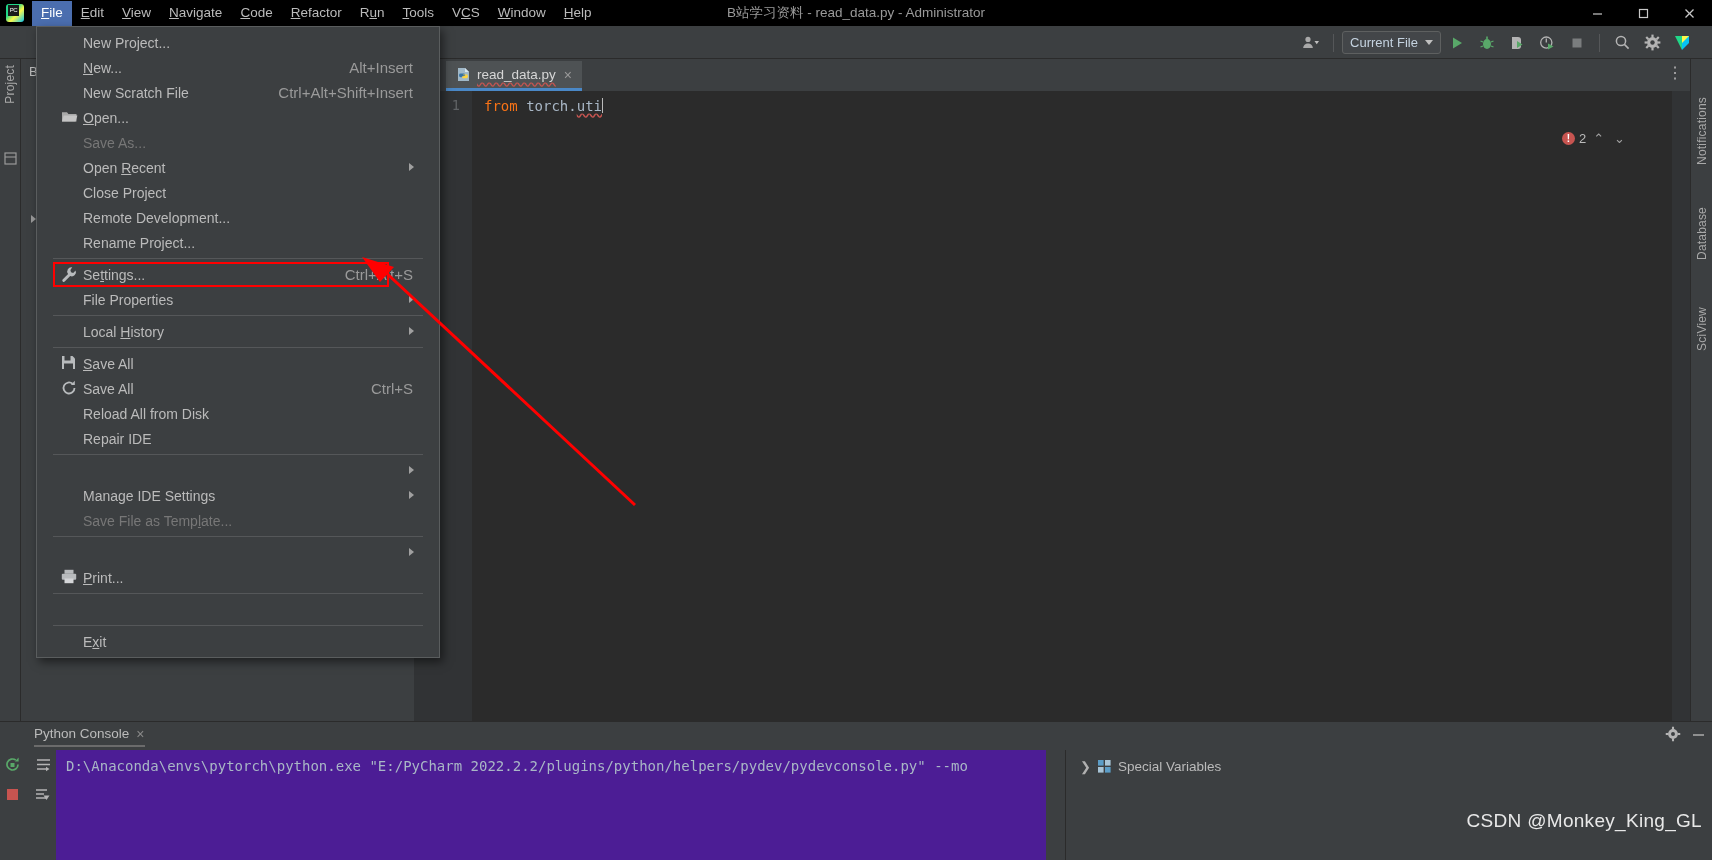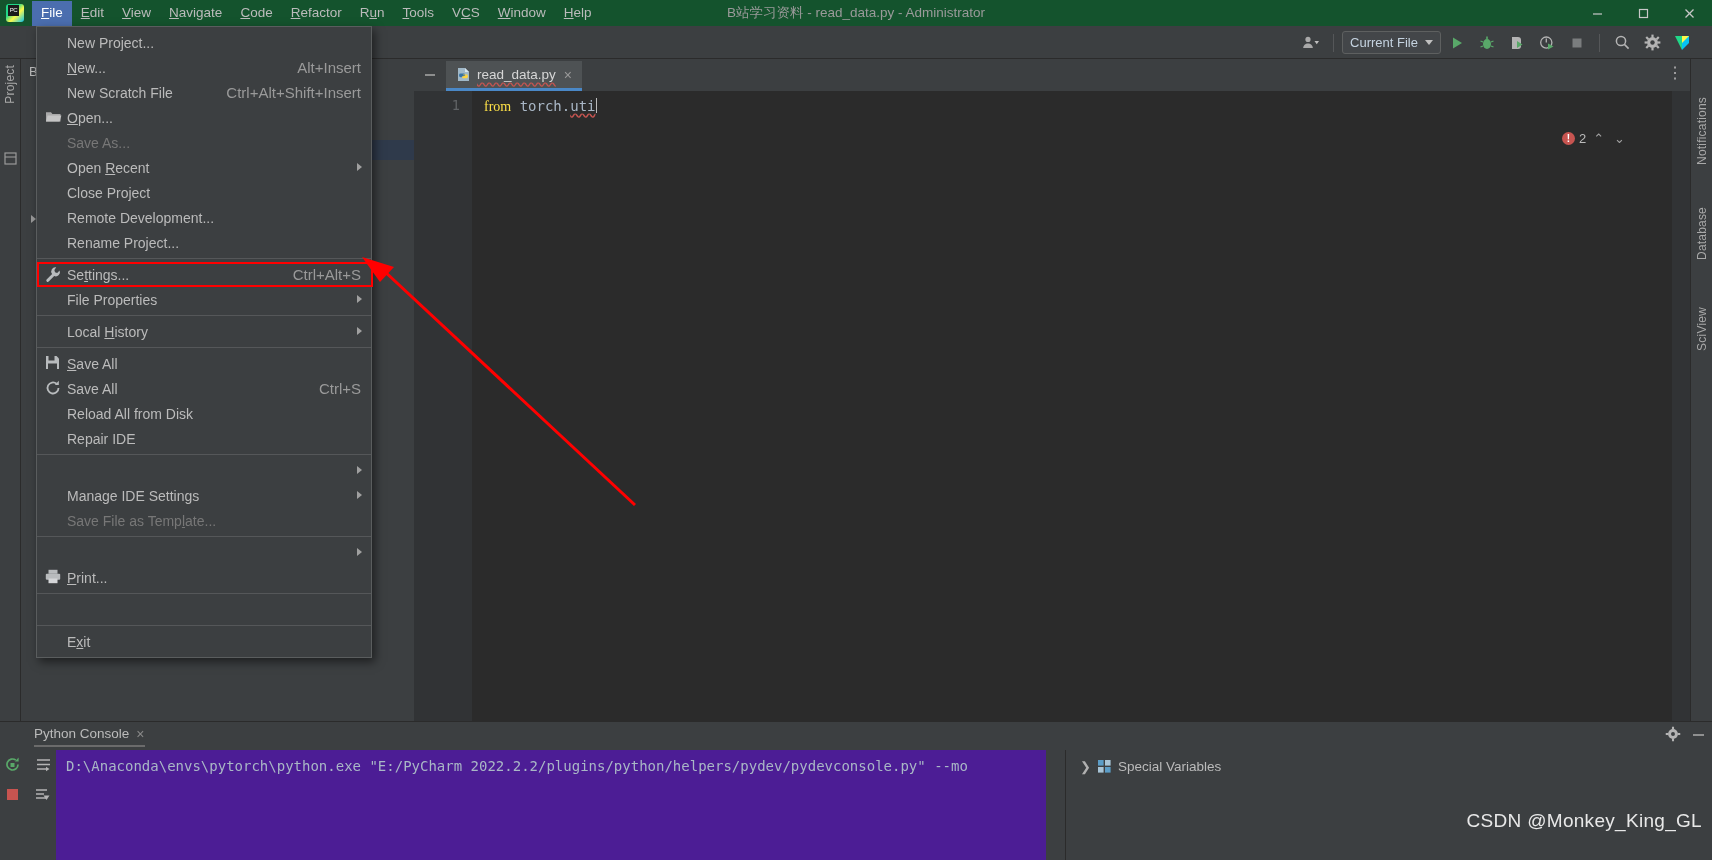--- a/index.html
+++ b/index.html
@@ -8,21 +8,21 @@
     background: #3c3f41;
     font-family: "Liberation Sans", sans-serif;
     overflow: hidden;
     -webkit-font-smoothing: antialiased;
   }
   #app { position: relative; width: 1712px; height: 860px; background: #3c3f41; }
 
   
   .titlebar {
     position: absolute; left: 0; top: 0; width: 1712px; height: 26px;
-    background: #14532d; display: flex; align-items: center;
+    background: #000000; display: flex; align-items: center;
   }
   .pc-logo {
     width: 18px; height: 18px; margin-left: 6px; margin-right: 8px;
     border-radius: 3px; position: relative; flex: none;
     background: linear-gradient(135deg,#21d789 0%,#21d789 35%,#fcf84a 60%,#07c3f2 100%);
   }
   .pc-logo::after {
     content: "PC"; position: absolute; left: 2px; top: 1px;
     width: 11px; height: 11px; background: #1b1b1b; color: #fff;
     font-size: 6px; line-height: 11px; text-align: center; letter-spacing: -0.5px;
@@ -126,21 +126,21 @@
   }
   .code-pane { position: relative; height: 630px; background: #2b2b2b; display: flex; }
   .gutter {
     width: 58px; background: #313335; color: #606366; font-family: "DejaVu Sans Mono", monospace;
     font-size: 13.5px; text-align: right; padding: 6px 12px 0 0;
   }
   .code-body {
     flex: 1; position: relative; padding: 6px 0 0 12px;
     font-family: "DejaVu Sans Mono", monospace; font-size: 14px; line-height: 19px;
   }
-  .kw { color: #fde047; font-family: Liberation Serif, serif; }
+  .kw { color: #f97316; }
   .plain { color: #a9b7c6; }
   .err-underline { text-decoration: underline wavy #c75450; text-underline-offset: 2px; }
   .code-caret { display: inline-block; width: 1px; height: 15px; background: #bbb; vertical-align: -2px; }
   .inspect-bar {
     position: absolute; right: 0; top: 0; width: 18px; height: 630px; background: #313335;
   }
   .err-badge {
     position: absolute; right: 62px; top: 40px; display: flex; align-items: center; gap: 4px;
     font-size: 13px; color: #bbbbbb;
   }
@@ -177,23 +177,23 @@
   .sv-row { display: flex; align-items: center; gap: 7px; padding: 9px 0 0 14px; font-size: 13.5px; color: #bbbbbb; }
   .sv-icon { width: 13px; height: 13px; position: relative; flex: none; }
   .watermark {
     position: absolute; right: 10px; bottom: 28px; font-size: 19px; color: #e8e8e8;
     letter-spacing: 0.3px;
   }
   .console-tools { position: absolute; right: 6px; top: 4px; display: flex; align-items: center; gap: 10px; }
 
   
   .dropdown {
-    position: absolute; left: 36px; top: 26px; width: 336px;
+    position: absolute; left: 36px; top: 26px; width: 404px;
     background: #3c3f41; border: 1px solid #5a5d5e;
-    box-shadow: 3px 4px 9px rgba(0,0,0,0.5); padding: 3px 0; z-index: 50;
+    box-shadow: 3px 4px 9px rgba(0,0,0,0.5); padding: 3px 16px; z-index: 50;
   }
   .mi {
     height: 25px; display: flex; align-items: center; position: relative;
     font-size: 14px; color: #bbbbbb; padding-left: 30px; padding-right: 10px;
   }
   .mi.disabled { color: #777777; }
   .mi .mi-icon { position: absolute; left: 8px; top: 4px; width: 17px; height: 17px; color: #afb1b3; }
   .mi .mi-label { flex: 1; white-space: nowrap; }
   .mi .mi-shortcut { font-size: 15px; color: #9a9a9a; white-space: nowrap; }
   .mi .mi-sub {

